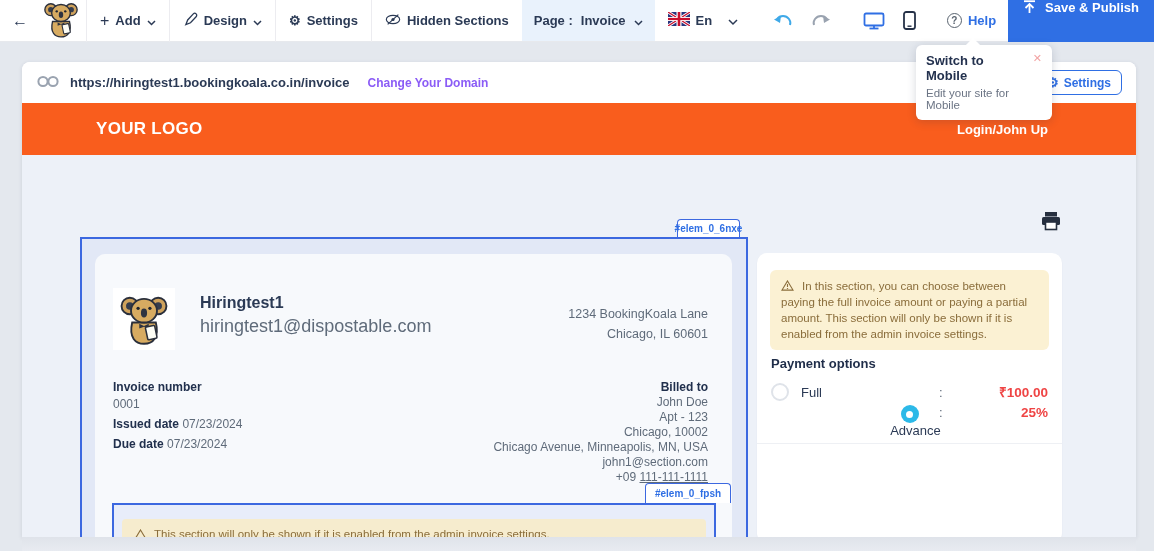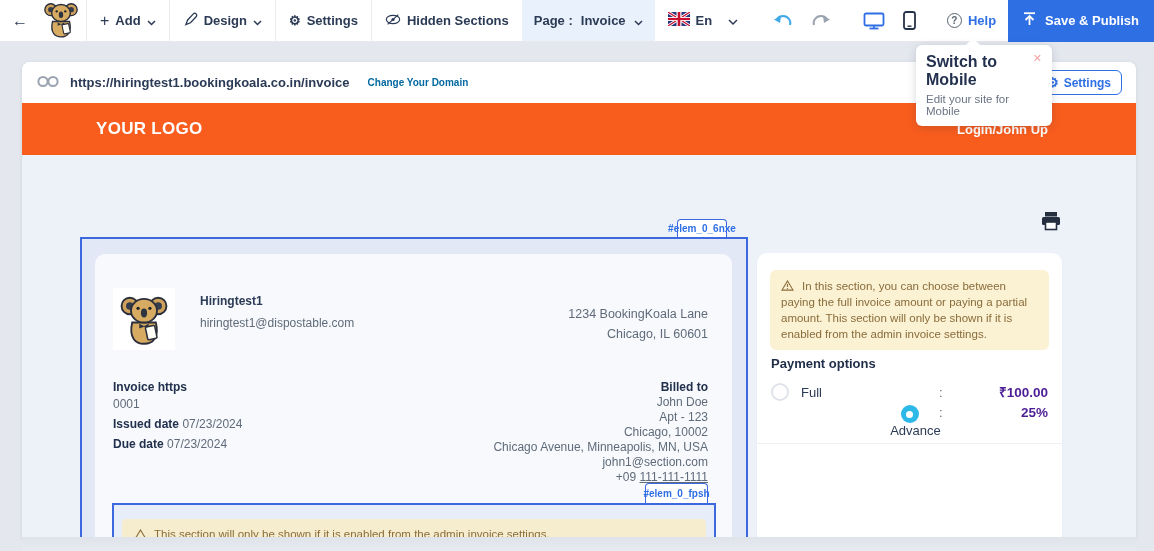--- a/index.html
+++ b/index.html
@@ -19,39 +19,39 @@
   .page-select { background:#e9f2fc; gap:8px; padding:0 12px; min-width:128px; }
   .page-select .page-val { font-weight:700; }
   .chev { display:inline-block; margin-top:1px; }
   .tb-right { margin-left:auto; display:flex; align-items:center; height:100%; }
   .tb-icon { padding:0 9px; display:flex; align-items:center; cursor:pointer; }
   .help { display:flex; align-items:center; gap:6px; color:#2f6fe4; font-size:13px; font-weight:700;
           padding:0 12px; cursor:pointer; }
   .qmark { width:15px; height:15px; border:1.5px solid #59636f; border-radius:50%; color:#59636f;
            font-size:10px; font-weight:700; display:flex; align-items:center; justify-content:center; }
   .save-btn { height:42px; background:#2f6fe4; color:#fff; font-size:13px; font-weight:700;
-              display:flex; align-items:center; gap:9px; padding:0 15px; cursor:pointer; border:none; }
+              display:flex; gap:9px; padding:0 15px; cursor:pointer; border:none; }
 
   
   .tooltip { position:absolute; left:916px; top:45px; width:136px; background:#fff; border-radius:6px;
              box-shadow:0 2px 10px rgba(30,40,70,.18); padding:8px 10px 9px; z-index:40; }
   .tooltip::before { content:""; position:absolute; top:-5px; left:52px; width:10px; height:10px;
                      background:#fff; transform:rotate(45deg); }
   .tt-head { display:flex; align-items:flex-start; justify-content:space-between; }
-  .tt-title { font-size:16px; font-weight:700; color:#23314e; }
+  .tt-title { font-size:13px; font-weight:700; color:#23314e; }
   .tt-close { color:#f2a3a3; font-size:11px; line-height:11px; cursor:pointer; margin-left:6px; }
   .tt-sub { font-size:11.5px; color:#6b7484; margin-top:4px; }
 
   
   .panel { position:absolute; left:22px; top:62px; width:1114px; height:475px; background:#fff;
            border-radius:8px 8px 0 0; box-shadow:0 1px 4px rgba(30,40,70,.12); }
   .domain-row { position:relative; height:41px; display:flex; align-items:center; padding:0 14px;
                 border-radius:8px 8px 0 0; background:#fff; }
   .url-text { margin-left:10px; font-size:13px; font-weight:600; color:#2b3a55; }
-  .change-domain { margin-left:18px; font-size:10px; font-weight:600; color:#0369a1; cursor:pointer; }
+  .change-domain { margin-left:18px; font-size:12px; font-weight:600; color:#8b5cf6; cursor:pointer; }
   .domain-settings { position:absolute; right:14px; top:8px; height:25px; display:flex; align-items:center;
                      gap:5px; padding:0 10px; border:1px solid #2f6fe4; border-radius:6px; color:#2f6fe4;
                      font-size:12px; font-weight:700; background:#fff; cursor:pointer; }
   .gear-glyph { font-size:13px; line-height:13px; }
 
   .site-header { position:absolute; left:0; top:41px; width:100%; height:52px; background:#f95d1d;
                  display:flex; align-items:center; justify-content:space-between; padding:0 88px 0 74px; }
   .site-logo { color:#fff; font-size:17px; font-weight:800; letter-spacing:.3px; cursor:pointer; }
   .site-login { color:#fff; font-size:13px; font-weight:700; cursor:pointer; }
 
@@ -65,22 +65,22 @@
   .print-btn { position:absolute; left:1019px; top:56px; cursor:pointer; z-index:3; }
 
   
   .sel-box1 { position:absolute; left:58px; top:82px; width:668px; height:310px;
               border:2px solid #3c68e0; background:#e2e8f6; z-index:2; }
   .inv-card { position:absolute; left:73px; top:99px; width:637px; height:295px;
               background:#f7f9fc; border-radius:10px; z-index:3; }
 
   .logo-box { position:absolute; left:18px; top:34px; width:62px; height:62px; background:#fff;
               display:flex; align-items:center; justify-content:center; }
-  .company-name { position:absolute; left:105px; top:40px; font-size:12px; font-weight:700; color:#2b3a55; }
-  .company-email { position:absolute; left:105px; top:62px; font-size:12px; color:#5f6b7a; }
+  .company-name { position:absolute; left:105px; top:40px; font-size:16px; font-weight:700; color:#2b3a55; }
+  .company-email { position:absolute; left:105px; top:62px; font-size:18px; color:#5f6b7a; }
   .company-address { position:absolute; right:24px; top:50px; text-align:right; font-size:12.5px;
                      color:#5f6b7a; line-height:20px; }
   .inv-meta { position:absolute; left:18px; top:126px; font-size:12px; color:#5f6b7a; }
   .inv-meta .lbl { font-weight:700; color:#21304d; }
   .inv-meta .row1 { margin-bottom:3px; }
   .inv-meta .row2 { margin-bottom:6px; }
   .inv-meta .row3 { margin-bottom:6px; }
   .billed { position:absolute; right:24px; top:126px; text-align:right; font-size:12px; color:#5f6b7a;
             line-height:15px; }
   .billed .lbl { font-weight:700; color:#21304d; }
@@ -103,21 +103,21 @@
   .pay-heading { position:absolute; left:14px; top:103px; font-size:13px; font-weight:800; color:#1f2d49; }
   .pay-row { position:absolute; left:14px; width:277px; height:26px; display:flex; align-items:center; }
   .pay-row.r1 { top:126px; } .pay-row.r2 { top:152px;flex-direction:column; }
   .radio { width:18px; height:18px; border-radius:50%; border:2px solid #dfe3e9; background:#fff;
            cursor:pointer; flex:0 0 18px; position:relative; }
   .radio.selected { border:none; background:#2cb9e8; }
   .radio.selected::after { content:""; position:absolute; left:5.5px; top:5.5px; width:7px; height:7px;
                            border-radius:50%; background:#fff; }
   .pay-label { margin-left:12px; font-size:13px; color:#2b3a55; }
   .pay-colon { position:absolute; left:168px; font-size:13px; color:#5f6b7a; }
-  .pay-value { position:absolute; right:0; font-size:13.5px; font-weight:600; color:#4c1d95; }
+  .pay-value { position:absolute; right:0; font-size:13.5px; font-weight:600; color:#ef4444; }
   .pay-divider { position:absolute; left:0; top:190px; width:100%; height:1px; background:#eef0f4; }
 
   .panel-bottom-fade { position:absolute; left:22px; top:537px; width:1114px; height:14px;
                        background:linear-gradient(#dfe3ea, #e8ebf1); }
 </style>
 </head>
 <body>
 
 <div class="canvas">
 
@@ -287,21 +287,21 @@
     <div class="preview">
 
       <div class="print-btn">
         <svg width="20" height="20" viewBox="0 0 20 20">
           <rect x="4" y="1" width="12" height="4.5" fill="#262f3f"></rect>
           <rect x="1" y="6" width="18" height="8" rx="1.5" fill="#262f3f"></rect>
           <rect x="4.5" y="11" width="11" height="7.5" fill="#fff" stroke="#262f3f" stroke-width="1.6"></rect>
         </svg>
       </div>
 
-      <div class="sel-tag" style="left:655px; top:64px; width:50px; height:18px;">#elem_0_6nxe</div>
+      <div class="sel-tag" style="left:655px; top:64px; width:63px; height:18px;">#elem_0_6nxe</div>
 
       <div class="sel-box1"></div>
 
       <div class="inv-card">
         <div class="logo-box">
           <svg width="48" height="52" viewBox="0 0 40 44">
             <circle cx="8" cy="11" r="7" fill="#cfa25c" stroke="#2a2f3b" stroke-width="1.6"></circle>
             <circle cx="8" cy="11" r="3.2" fill="#353c4c"></circle>
             <circle cx="32" cy="11" r="7" fill="#cfa25c" stroke="#2a2f3b" stroke-width="1.6"></circle>
             <circle cx="32" cy="11" r="3.2" fill="#353c4c"></circle>
@@ -315,37 +315,37 @@
           </svg>
         </div>
         <div class="company-name">Hiringtest1</div>
         <div class="company-email">hiringtest1@dispostable.com</div>
         <div class="company-address">
           <div>1234 BookingKoala Lane</div>
           <div>Chicago, IL 60601</div>
         </div>
 
         <div class="inv-meta">
-          <div class="lbl row1">Invoice https</div>
+          <div class="lbl row1">Invoice number</div>
           <div class="row2">0001</div>
           <div class="row3"><span class="lbl">Issued date</span> <span>07/23/2024</span></div>
           <div><span class="lbl">Due date</span> <span>07/23/2024</span></div>
         </div>
 
         <div class="billed">
           <div class="lbl">Billed to</div>
           <div>John Doe</div>
           <div>Apt - 123</div>
           <div>Chicago, 10002</div>
           <div>Chicago Avenue, Minneapolis, MN, USA</div>
           <div>john1@section.com</div>
           <div><span>+09 </span><span class="u">111-111-1111</span></div>
         </div>
 
-        <div class="sel-tag" style="left:550px; top:229px; width:63px; height:20px;">#elem_0_fpsh</div>
+        <div class="sel-tag" style="left:550px; top:229px; width:86px; height:20px;">#elem_0_fpsh</div>
 
         <div class="sel-box2">
           <div class="clip-notice">
             <svg width="13" height="11" viewBox="0 0 14 12">
                 <path d="M7,1 L13,11 H1 Z" fill="none" stroke="#8a6d3b" stroke-width="1.2"></path>
               </svg>
             <span>This section will only be shown if it is enabled from the admin invoice settings.</span>
           </div>
         </div>
       </div>

